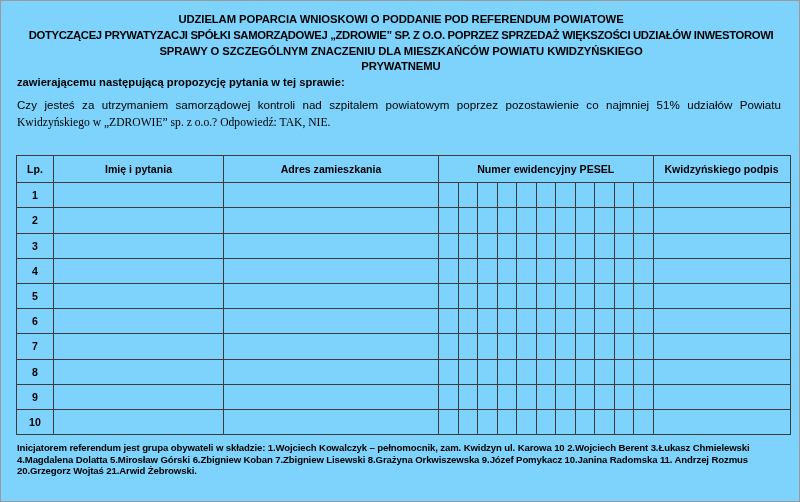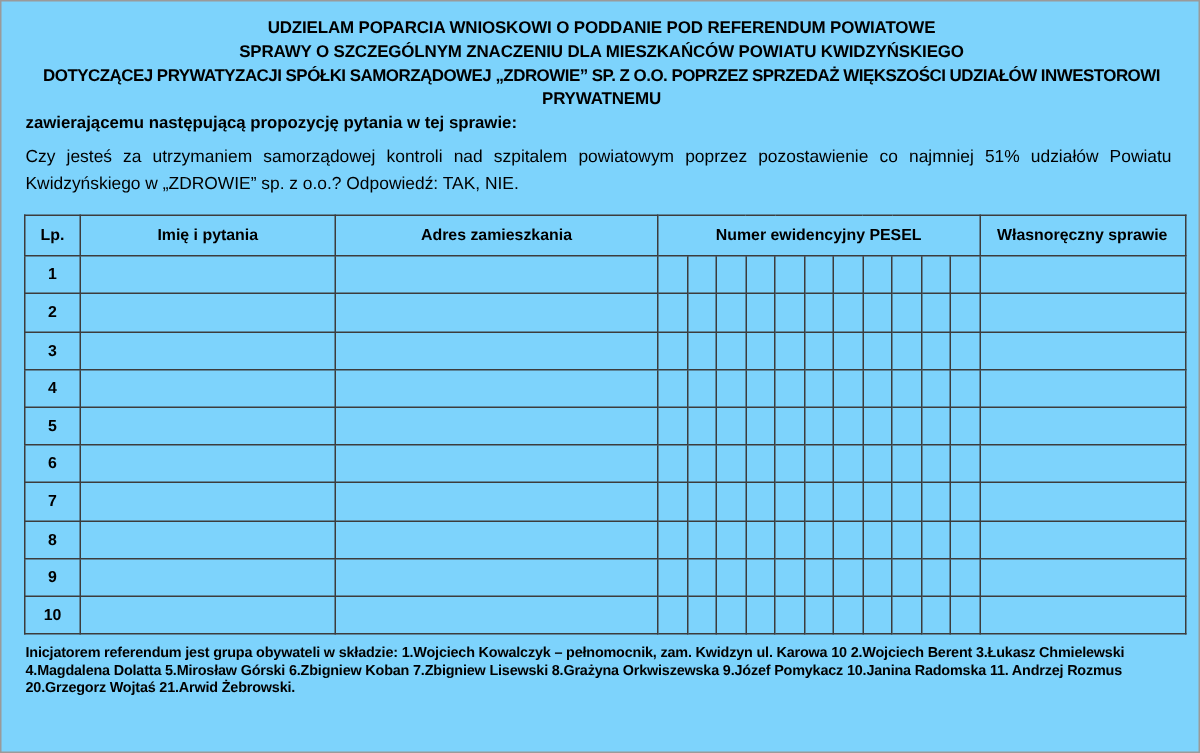--- a/index.html
+++ b/index.html
@@ -51,27 +51,27 @@
   }
   .question {
     font-size: 11.6px;
     line-height: 17.5px;
     padding-left: 2px;
     margin-top: 6px;
     text-align: justify;
     width: 764px;
   }
   .question .ln1 { display: block; text-align: justify; text-align-last: justify; }
-  .question .ln2 { display: block; }
+  .question .ln2 { display: block; font-family: Liberation Serif, serif; }
 
   
   table.signatures {
     border-collapse: collapse;
     width: 771px;
-    margin-top: 12px;
+    margin-top: 24px;
     margin-left: 1px;
     table-layout: fixed;
   }
   table.signatures th,
   table.signatures td {
     border: 1px solid #3c3c3c;
     padding: 0;
   }
   table.signatures th {
     font-size: 10.6px;
@@ -115,22 +115,22 @@
   }
 </style>
 </head>
 <body>
 
 <div class="page">
   <div class="inner">
 
     <div class="title-block">
       <span class="title-line">UDZIELAM POPARCIA WNIOSKOWI O PODDANIE POD REFERENDUM POWIATOWE</span>
+      <span class="title-line wide">DOTYCZĄCEJ PRYWATYZACJI SPÓŁKI SAMORZĄDOWEJ „ZDROWIE” SP. Z O.O. POPRZEZ SPRZEDAŻ WIĘKSZOŚCI UDZIAŁÓW INWESTOROWI</span>
       <span class="title-line">SPRAWY O SZCZEGÓLNYM ZNACZENIU DLA MIESZKAŃCÓW POWIATU KWIDZYŃSKIEGO</span>
-      <span class="title-line wide">DOTYCZĄCEJ PRYWATYZACJI SPÓŁKI SAMORZĄDOWEJ „ZDROWIE” SP. Z O.O. POPRZEZ SPRZEDAŻ WIĘKSZOŚCI UDZIAŁÓW INWESTOROWI</span>
       <span class="title-line">PRYWATNEMU</span>
     </div>
 
     <div class="intro">zawierającemu następującą propozycję pytania w tej sprawie:</div>
 
     <div class="question">
       <span class="ln1">Czy jesteś za utrzymaniem samorządowej kontroli nad szpitalem powiatowym poprzez pozostawienie co najmniej 51% udziałów Powiatu</span>
       <span class="ln2">Kwidzyńskiego w „ZDROWIE” sp. z o.o.? Odpowiedź: TAK, NIE.</span>
     </div>
 
@@ -151,21 +151,21 @@
           <col class="c-pesel">
           <col class="c-pesel">
           <col class="c-sign">
         </colgroup>
       <thead>
         <tr>
           <th>Lp.</th>
           <th>Imię i pytania</th>
           <th>Adres zamieszkania</th>
           <th id="header-pesel" colspan="11">Numer ewidencyjny PESEL</th>
-          <th>Własnoręczny sprawie</th>
+          <th>Kwidzyńskiego podpis</th>
         </tr>
       </thead>
       <tbody id="signatures-body">
           <tr>
             <td class="lp-cell">1</td>
             <td></td>
             <td></td>
             <td></td>
             <td></td>
             <td></td>

